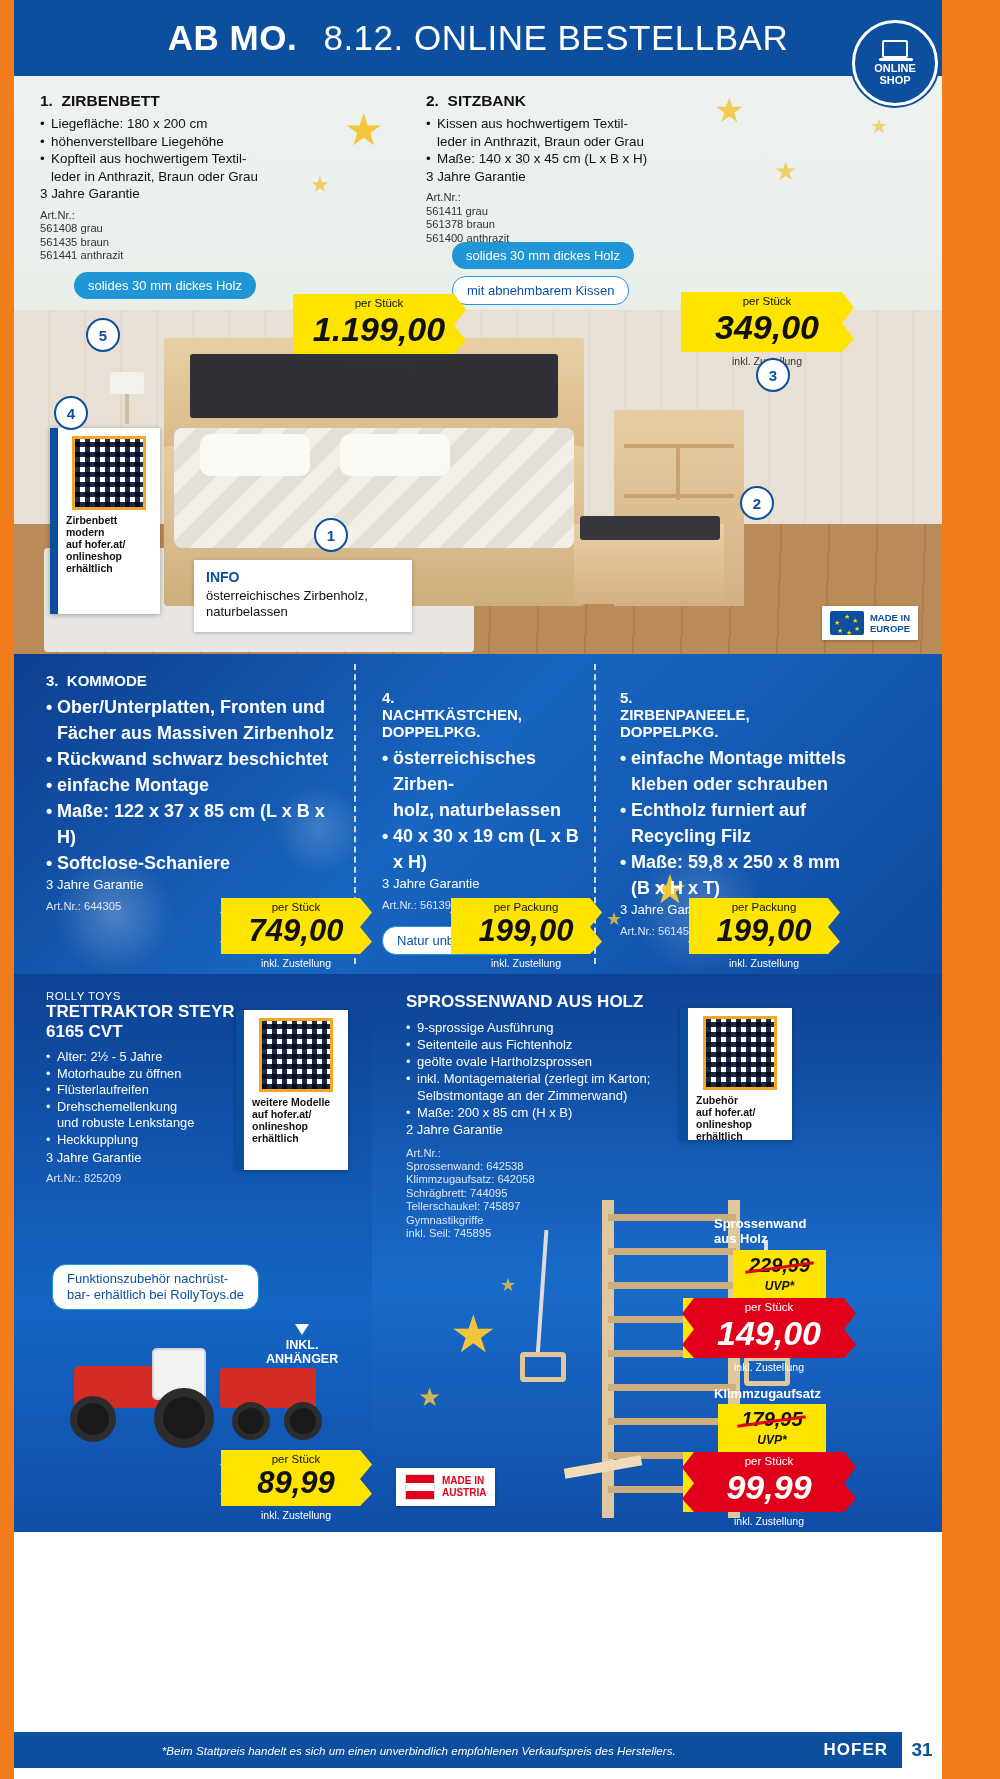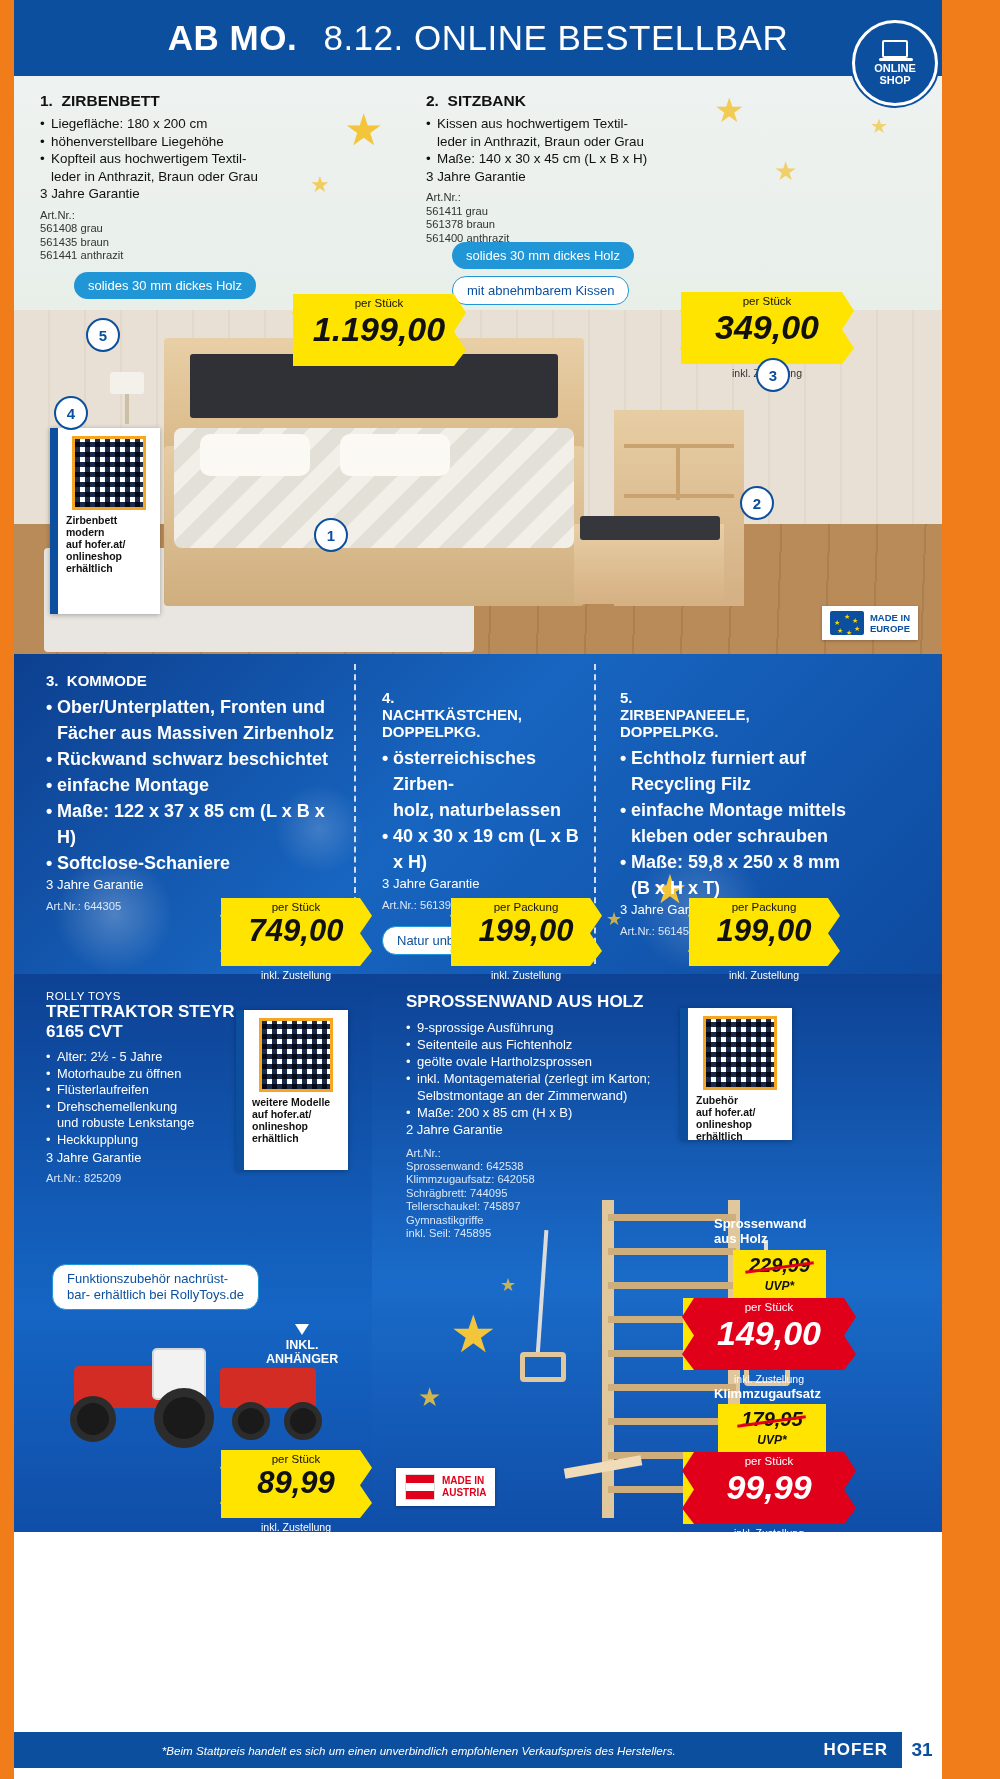--- a/index.html
+++ b/index.html
@@ -95,21 +95,21 @@
     z-index: 20;
   }
   .pricetag .perstueck {
     background: #ffe400; color: #111;
     font-size: 11.5px; padding: 3px 0 1px; 
   }
   .pricetag .amount {
     background: #ffe400; color: #111;
     font-weight: bold; font-style: italic;
     font-size: 31px; line-height: 34px;
-    padding: 0 0 18px;
+    padding: 0 0 6px;
   }
   .pricetag .incl {
     font-size: 10.5px; color: #333; margin-top: 3px;
   }
   .pricetag.wide { width: 150px; }
   .pricetag.wide .amount { font-size: 34px; line-height: 38px; }
   .tagbody { position: relative; }
   .tagbody:before, .tagbody:after {
     content:""; position:absolute; width: 0; height: 0;
   }
@@ -443,20 +443,25 @@
 
     <div class="qrcard" style="left:36px;top:118px;width:110px;height:186px;">
       <div class="qr"></div>
       <div class="cap" style="white-space:pre-line">Zirbenbett
 modern
 auf hofer.at/
 onlineshop
 erhältlich</div>
     </div>
 
+    <div class="infobox">
+      <div class="h">INFO</div>
+      <div class="t" style="white-space:pre-line">österreichisches Zirbenholz,
+naturbelassen</div>
+    </div>
 
     <div class="madeineu">
       <div class="eu-flag">
         <span class="star" style="left:14px;top:2px;">★</span>
         <span class="star" style="left:22px;top:6px;">★</span>
         <span class="star" style="left:24px;top:14px;">★</span>
         <span class="star" style="left:16px;top:18px;">★</span>
         <span class="star" style="left:7px;top:16px;">★</span>
         <span class="star" style="left:4px;top:8px;">★</span>
       </div>
@@ -513,24 +518,24 @@
       </div>
     </div>
 
     <div class="col" style="left:606px;width:230px;">
       <div class="ptitle" style="white-space:pre-line">
         <span>5.</span>
         <span>ZIRBENPANEELE,
 DOPPELPKG.</span>
       </div>
       <ul class="bul">
+        <li style="white-space:pre-line">einfache Montage mittels
+kleben oder schrauben</li>
         <li style="white-space:pre-line">Echtholz furniert auf
 Recycling Filz</li>
-        <li style="white-space:pre-line">einfache Montage mittels
-kleben oder schrauben</li>
         <li style="white-space:pre-line">Maße: 59,8 x 250 x 8 mm
 (B x H x T)</li>
       </ul>
       <div class="garantie">3 Jahre Garantie</div>
       <div class="artnr">Art.Nr.: 561453</div>
     </div>
   </div>
 
   <div class="pricetag" style="left:232px;top:898px;">
     <div class="tagbody">

